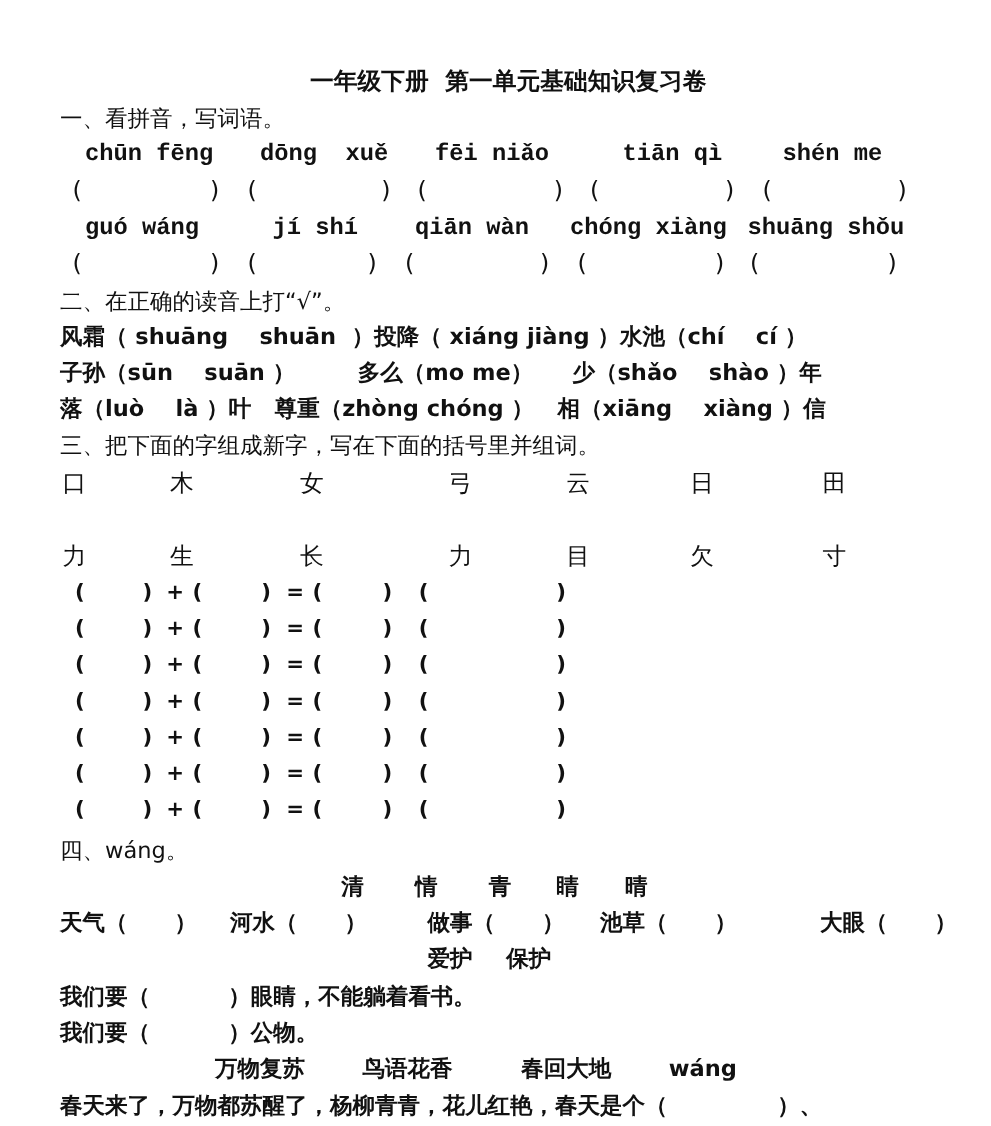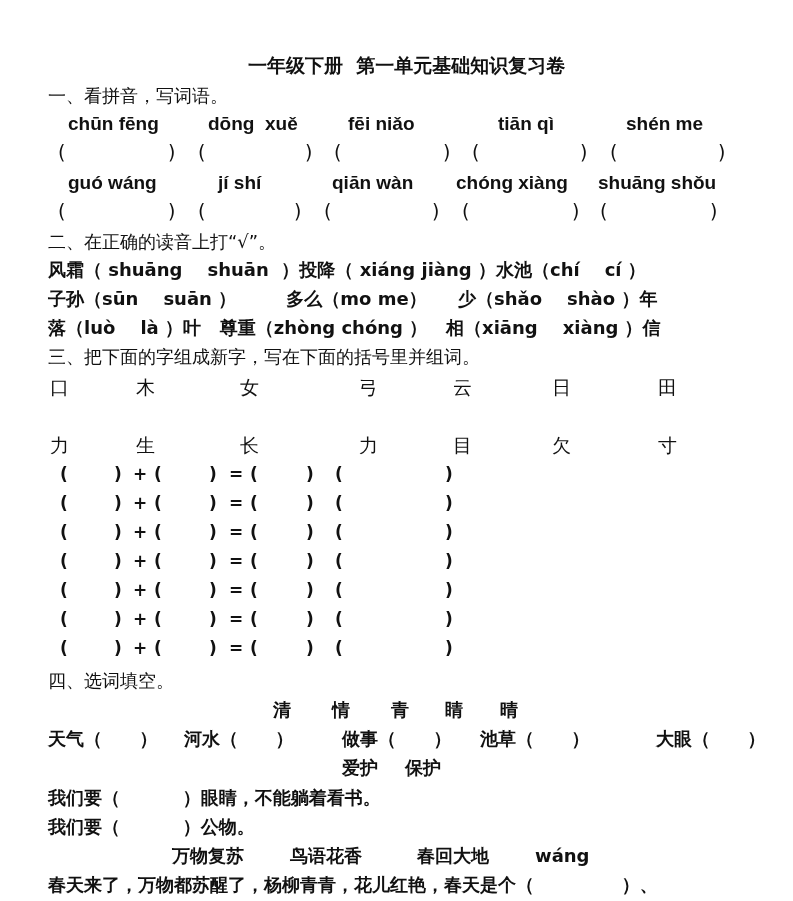--- a/index.html
+++ b/index.html
@@ -4,21 +4,21 @@
 <style>
   html, body { margin: 0; padding: 0; background: #ffffff; }
   body {
     width: 793px; height: 901px; overflow: hidden; position: relative;
     font-family: "DejaVu Sans", "Liberation Sans", sans-serif;
     color: #111111;
   }
   .abs { position: absolute; white-space: pre; line-height: 1; }
   .title { font-size: 19px; font-weight: bold; }
   .heading { font-size: 18px; font-weight: normal; }
-  .py { font-size: 19px; font-weight: bold; font-family: Liberation Sans, sans-serif; }
+  .py { font-size: 19px; font-weight: bold; font-family: Liberation Mono, monospace; }
   .paren { font-size: 19px; }
   .txt { font-size: 18px; font-weight: bold; }
   .char { font-size: 19px; }
   .eq { font-size: 17px; font-weight: bold; }
 </style>
 </head>
 <body>
 
 <div>
 
@@ -169,21 +169,21 @@
     <span class="abs eq" style="left:133px; top:0;">+</span>
     <span class="abs eq" style="left:154px; top:0;">(</span>
     <span class="abs eq" style="left:209px; top:0;">)</span>
     <span class="abs eq" style="left:229px; top:0;">=</span>
     <span class="abs eq" style="left:250px; top:0;">(</span>
     <span class="abs eq" style="left:306px; top:0;">)</span>
     <span class="abs eq" style="left:335px; top:0;">(</span>
     <span class="abs eq" style="left:445px; top:0;">)</span>
   </div>
 
-  <div class="abs heading" style="left:48px; top:672px;">四、选词填空。</div>
+  <div class="abs heading" style="left:48px; top:672px;">四、wáng。</div>
 
   <div>
     <span class="abs txt" style="left:273px; top:701px;">清</span>
     <span class="abs txt" style="left:332px; top:701px;">情</span>
     <span class="abs txt" style="left:391px; top:701px;">青</span>
     <span class="abs txt" style="left:445px; top:701px;">睛</span>
     <span class="abs txt" style="left:500px; top:701px;">晴</span>
   </div>
 
   <div>

